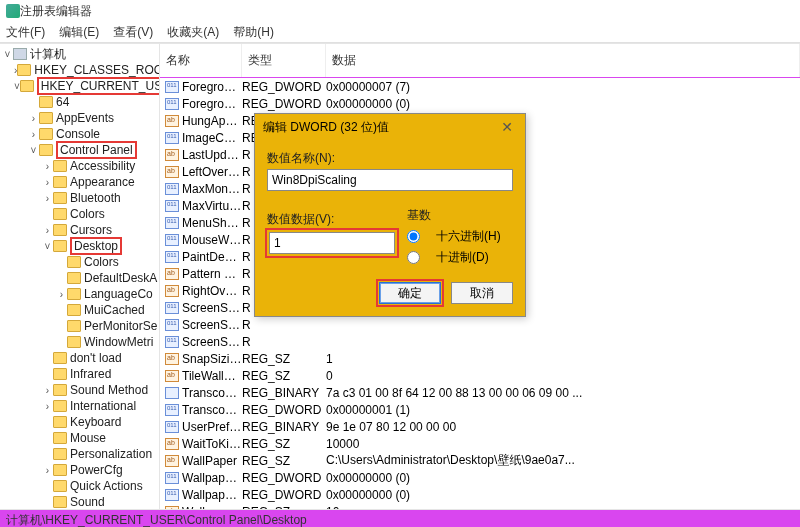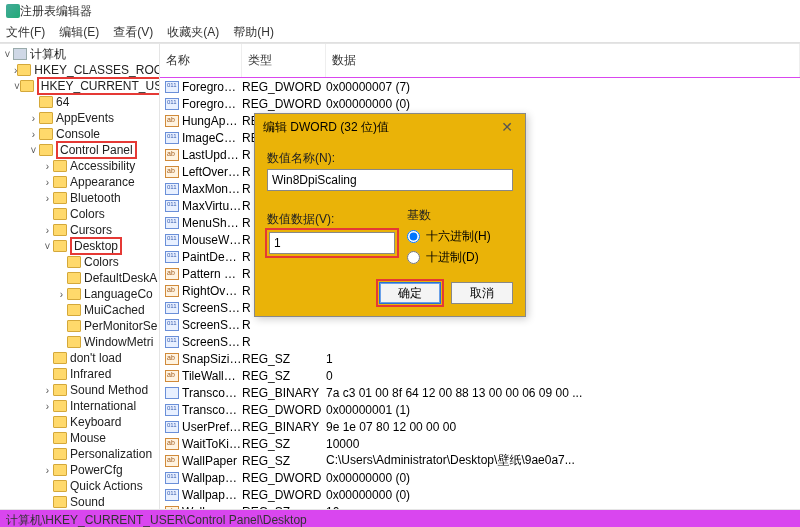--- a/index.html
+++ b/index.html
@@ -41,21 +41,21 @@
   .dlg-title .x { font-size: 14px; color: #555; cursor: default; padding: 0 4px; }
   .dlg-body { padding: 6px 12px 12px; }
   .dlg-body label { display: block; margin-top: 4px; margin-bottom: 2px; color: #222; }
   .dlg-body input[type=text] { width: 100%; height: 22px; border: 1px solid #888; padding: 0 4px; font-size: 12px; }
   .dlg-row2 { display: flex; gap: 10px; margin-top: 16px; align-items: flex-start; }
   .val-wrap { width: 130px; }
   .val-wrap input { border: 1px solid #888; }
   .val-hl { border: 2px solid #e53935; padding: 2px; margin: -2px; }
   .base { flex: 1; }
   .base label { margin: 0; }
-  .radio-row { display: flex; align-items: center; gap: 6px; margin-top: 4px; }
+  .radio-row { display: flex; align-items: center; gap: 16px; margin-top: 4px; }
   .dlg-btns { display: flex; justify-content: flex-end; gap: 10px; margin-top: 16px; }
   .btn { width: 62px; height: 22px; border: 1px solid #888; background: #f4f4f4; text-align: center; line-height: 20px; cursor: default; }
   .btn.primary { outline: 2px solid #e53935; outline-offset: 1px; border: 1px solid #2a6fd6; box-shadow: inset 0 0 0 1px #6aa0e8; }
 </style>
 </head>
 <body>
 
 <div class="titlebar">
   <span class="icon"></span>
   <span>注册表编辑器</span>

